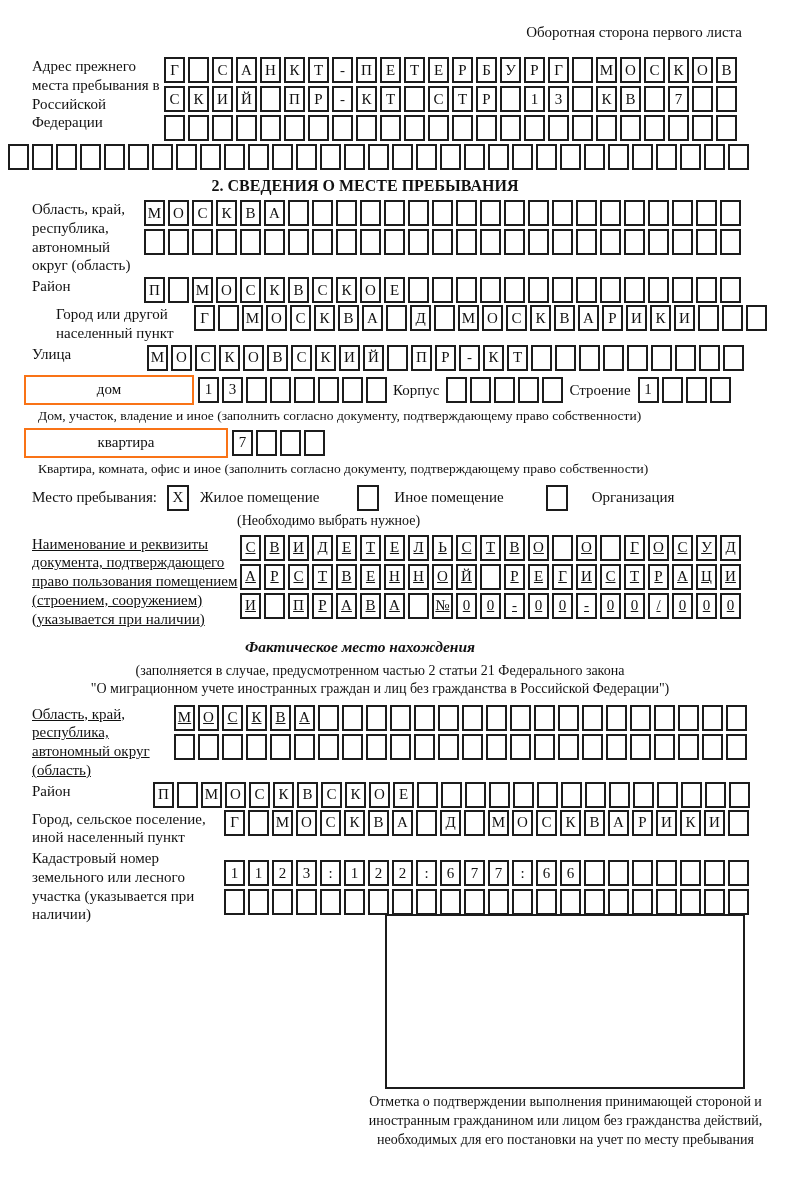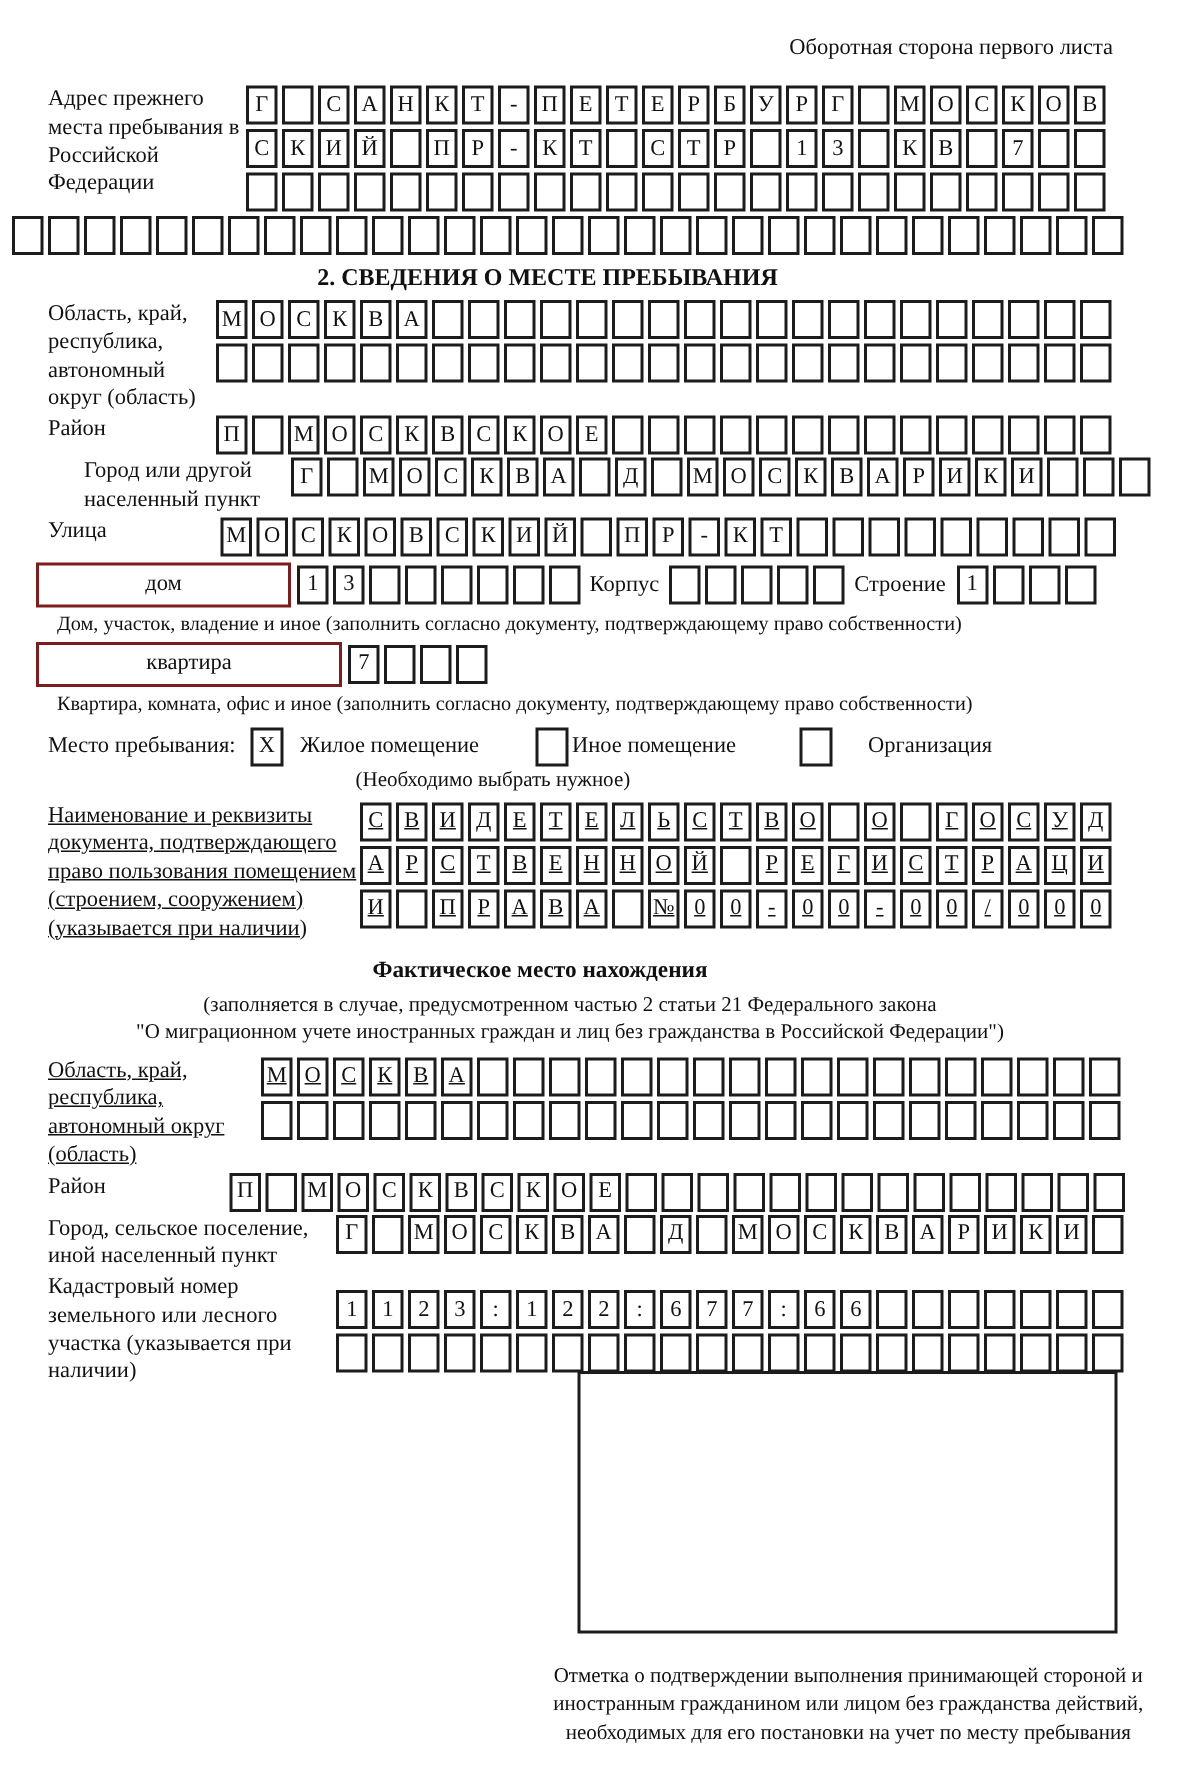--- a/index.html
+++ b/index.html
@@ -17,41 +17,41 @@
   .cellrow{display:flex;gap:3px;flex-wrap:nowrap;}
   .cell{flex:0 0 21px;width:21px;height:26px;box-sizing:border-box;border:2px solid #1c1c1c;
         display:flex;align-items:center;justify-content:center;font-size:15px;line-height:1;}
   .fullrow{padding-left:8px;margin-top:3px;}
 
   .caption{font-size:13.5px;margin-top:3px;}
   .center{text-align:center;width:784px;padding-left:8px;}
   .left-note{padding-left:38px;}
 
   .section-title{text-align:center;font-weight:bold;font-size:16px;margin:7px 70px 5px 0;}
-  .sub-title{text-align:center;font-weight:bold;font-size:15.5px;margin:10px 80px 6px 0;}
+  .sub-title{text-align:center;font-weight:bold;font-size:15.5px;margin:10px 80px 6px 0;font-style:italic;}
   .sub-note{text-align:center;font-size:14px;width:760px;line-height:1.3;}
 
   .houseline{padding-left:24px;align-items:center;margin-top:4px;}
-  .wide-box{box-sizing:border-box;border:2px solid #7f1d1d;height:30px;display:flex;
+  .wide-box{box-sizing:border-box;border:2px solid #f97316;height:30px;display:flex;
             align-items:center;justify-content:center;font-size:15px;}
   .box-dom{width:170px;margin-right:4px;}
   .box-kv{width:204px;margin-right:4px;}
   .inline-label{font-size:15px;margin:0 7px 0 6px;line-height:30px;}
 
   .stayline{padding-left:32px;align-items:center;margin-top:8px;}
   .stay-label{font-size:15px;}
   .checkbox{flex:0 0 22px;width:22px;height:26px;box-sizing:border-box;border:2px solid #1c1c1c;
             display:flex;align-items:center;justify-content:center;font-size:15px;}
   .opt-label{font-size:15px;}
   .choose-note{font-size:14px;padding-left:237px;margin-top:2px;} .mt6{margin-top:6px;text-decoration:underline;}
   .rows-offset{margin-top:11px;}
 
   .stamp-box{width:360px;height:175px;box-sizing:border-box;border:2px solid #1c1c1c;
              margin:-12px 0 0 385px;}
-  .stamp-caption{width:395px;margin:20px 0 0 368px;text-align:center;font-size:14px;line-height:1.35;}
+  .stamp-caption{width:395px;margin:4px 0 0 368px;text-align:center;font-size:14px;line-height:1.35;}
 </style>
 </head>
 <body>
 
 <div class="page">
 
   <div class="header-note">Оборотная сторона первого листа</div>
 
   <div class="form-line">
     <div class="label w132">Адрес прежнего места пребывания в Российской Федерации</div>
@@ -363,21 +363,21 @@
         <span class="cell"></span>
       </div>
   </div>
   <div class="caption left-note">Квартира, комната, офис и иное (заполнить согласно документу, подтверждающему право собственности)</div>
 
   <div class="form-line stayline">
     <span class="stay-label">Место пребывания:</span>
     <span class="checkbox" style="margin-left:10px;">X</span>
     <span class="opt-label" style="margin-left:11px;">Жилое помещение</span>
     <span class="checkbox" style="margin-left:38px;"></span>
-    <span class="opt-label" style="margin-left:2px;">Иное помещение</span>
+    <span class="opt-label" style="margin-left:15px;">Иное помещение</span>
     <span class="checkbox" style="margin-left:42px;"></span>
     <span class="opt-label" style="margin-left:24px;">Организация</span>
   </div>
   <div class="caption choose-note">(Необходимо выбрать нужное)</div>
 
   <div class="form-line mt6">
     <div class="label w208">Наименование и реквизиты документа, подтверждающего право пользования помещением (строением, сооружением) (указывается при наличии)</div>
     <div class="rows">
       <div class="cellrow">
           <span class="cell">С</span>

